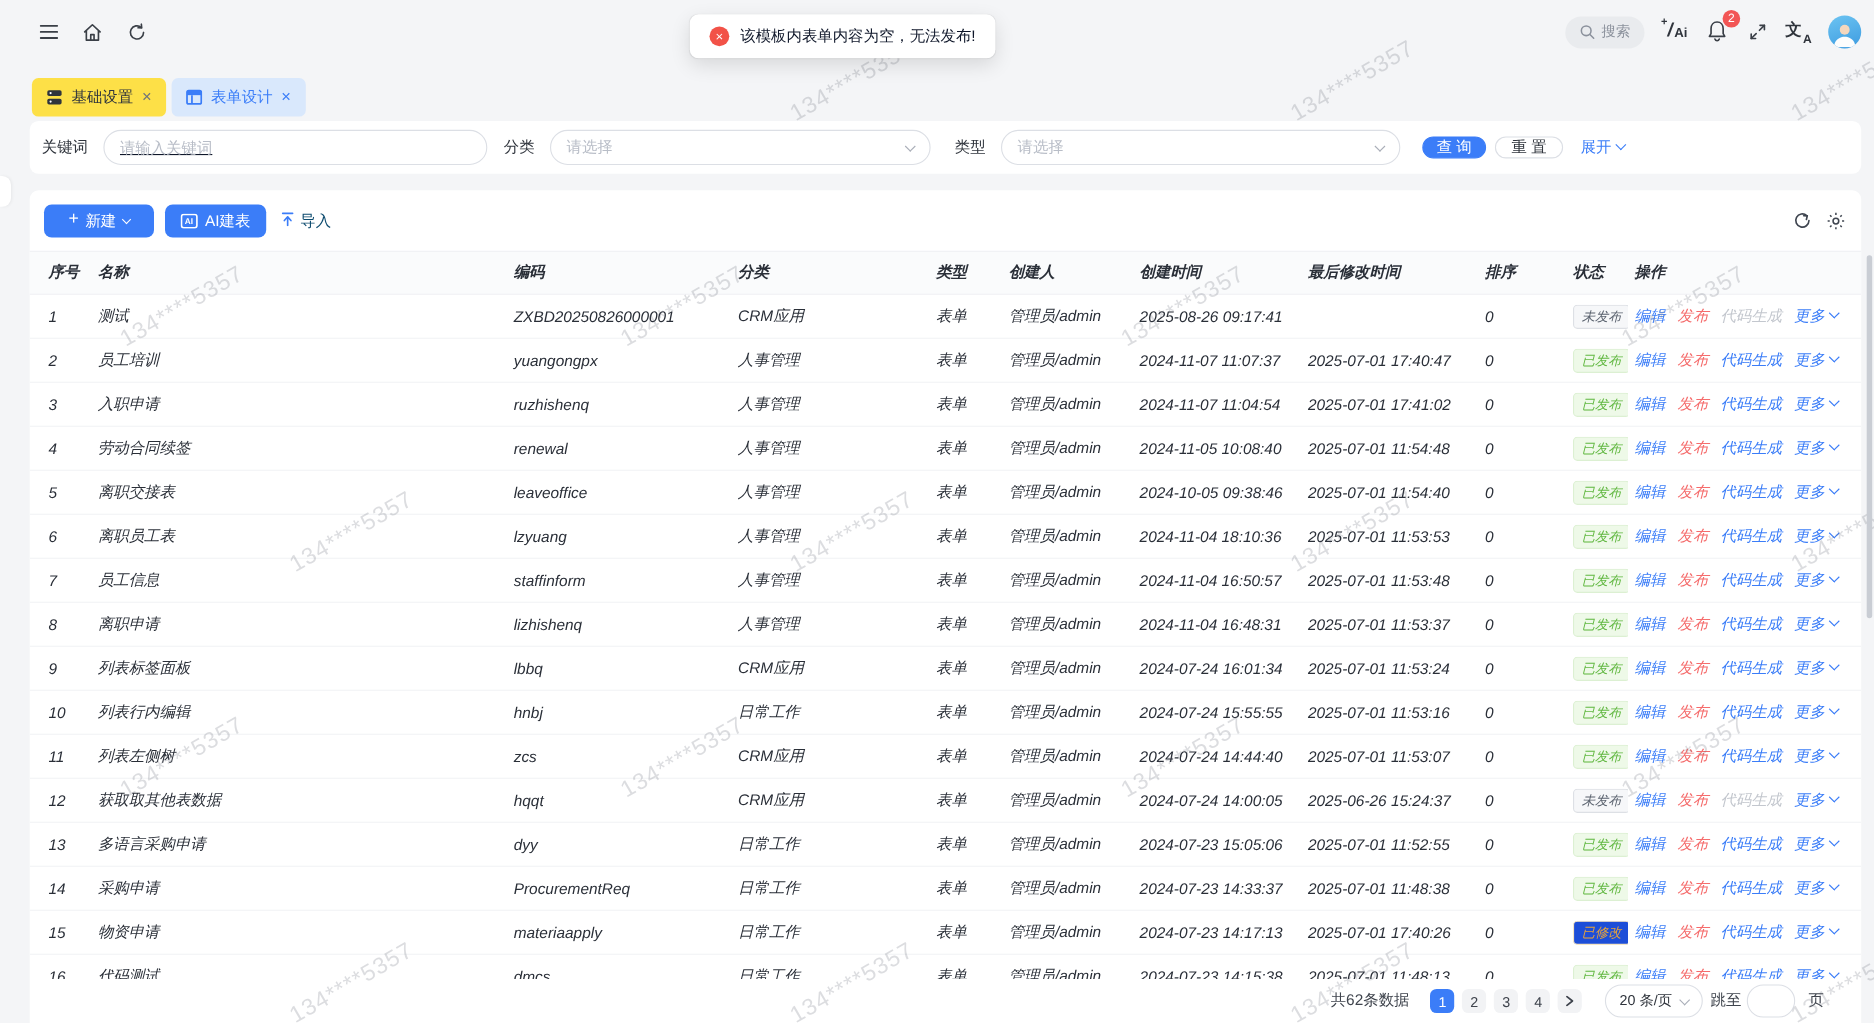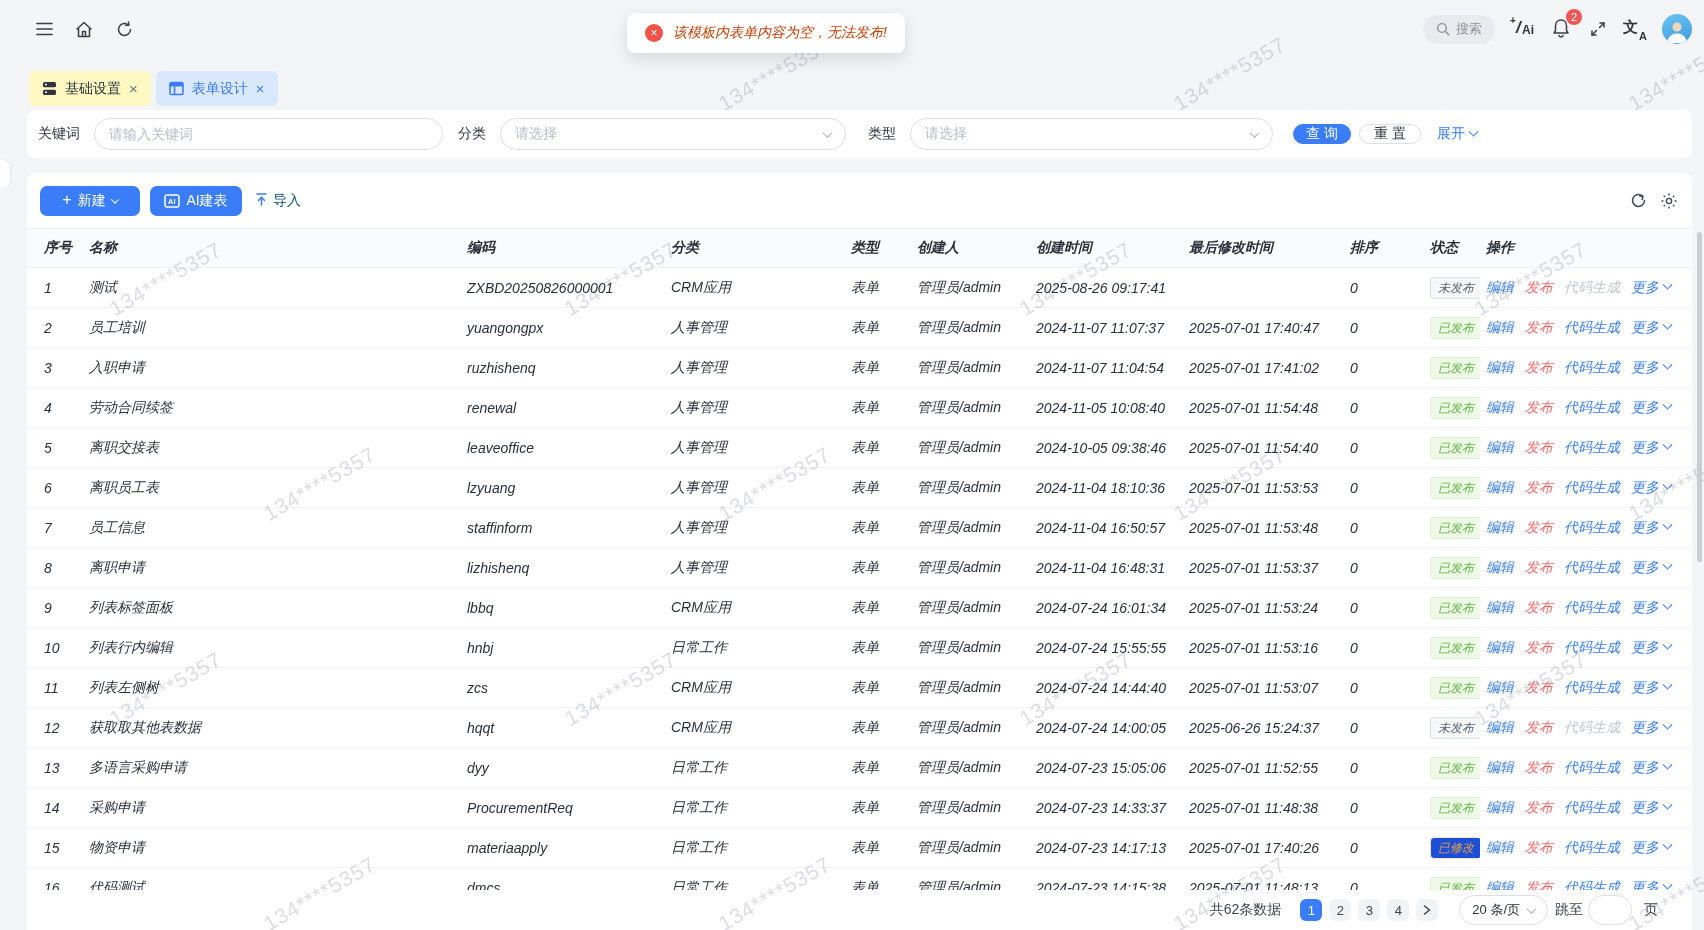--- a/index.html
+++ b/index.html
@@ -23,38 +23,38 @@
   .bell-badge { position:absolute; right:-9px; top:-8px; min-width:16px; height:16px; background:#f25555; color:#fff; border-radius:8px; font-size:11px; display:flex; align-items:center; justify-content:center; padding:0 4px; }
   .trans-ic { position:relative; width:24px; height:22px; cursor:pointer; font-weight:bold; color:#2f343c; }
   .trans-ic .wen { position:absolute; left:0; top:0; font-size:15px; }
   .trans-ic .a { position:absolute; right:0; bottom:-2px; font-size:11px; }
   .avatar { width:30px; height:30px; border-radius:50%; background:linear-gradient(160deg,#6cc4f2,#3d9be0); overflow:hidden; cursor:pointer; position:relative; }
   .avatar svg { position:absolute; left:3px; top:5px; }
   
   .toast { position:absolute; left:627px; top:13px; height:40px; background:#fff; border-radius:8px;
     box-shadow:0 6px 18px rgba(0,0,0,.12), 0 0 1px rgba(0,0,0,.08); display:flex; align-items:center; gap:10px; padding:0 18px; z-index:60; }
   .toast-icon { width:18px; height:18px; border-radius:50%; background:#f25248; color:#fff; font-size:12px; display:flex; align-items:center; justify-content:center; flex:0 0 auto; }
-  .toast-msg { font-size:14px; color:#c2410c;font-style:italic; }
+  .toast-msg { font-size:14px; color:#0f172a; }
   
   .tabs { position:absolute; left:29px; top:71px; display:flex; gap:5px; z-index:5; }
-  .tab { height:35px; border-radius:6px; background:#fef9c3; display:flex; align-items:center; gap:8px; padding:0 13px; cursor:pointer; color:#2f343c; }
+  .tab { height:35px; border-radius:6px; background:#fde047; display:flex; align-items:center; gap:8px; padding:0 13px; cursor:pointer; color:#2f343c; }
   .tab.active { background:#d9e8fc; color:#3b7df8; }
   .tab .tclose { font-size:15px; color:#6d737d; line-height:1; cursor:pointer; }
   .tab.active .tclose { color:#3b7df8; }
   
   .card { position:absolute; left:27px; right:12px; background:#fff; border-radius:8px; }
   .card-filter { top:110px; height:48px; display:flex; align-items:center; }
   .card-main { top:173px; bottom:0; border-radius:8px 8px 0 0; display:flex; flex-direction:column; }
   .edge-handle { position:absolute; left:0; top:160px; width:10px; height:28px; background:#fff; border-radius:0 8px 8px 0; box-shadow:1px 0 3px rgba(0,0,0,.06); }
   
   .flabel { color:#2f343c; white-space:nowrap; }
   .fl-1 { margin-left:11px; }
   .f-input, .f-select { height:32px; border:1px solid #dcdfe5; border-radius:16px; display:flex; align-items:center; padding:0 14px; color:#b8bdc7; background:#fff; }
   .f-input { width:349px; margin-left:14px; }
-  .f-input input { border:none; outline:none; width:100%; font-size:14px; font-family:inherit; color:#0f172a; background:transparent; }
+  .f-input input { border:none; outline:none; width:100%; font-size:14px; font-family:inherit; color:#0f172a; background:transparent;text-decoration:underline; }
   .f-input input::placeholder { color:#b8bdc7; }
   .f-select { justify-content:space-between; cursor:pointer; }
   .sel-cat { width:346px; margin-left:14px; }
   .sel-type { width:363px; margin-left:14px; }
   .gap-cat { margin-left:15px; }
   .gap-type { margin-left:22px; }
   .chev { display:inline-block; width:7px; height:7px; border-right:1.5px solid currentColor; border-bottom:1.5px solid currentColor; transform:rotate(45deg) translate(-1px,-1px); }
   .chev-gray { color:#a9aeb8; }
   .chev-blue { color:#3b7df8; margin-left:5px; transform:rotate(45deg) translate(-2px,-2px); }
   .btn { height:20px; border-radius:16px; display:flex; align-items:center; justify-content:center; cursor:pointer; font-size:14px; white-space:nowrap; }

